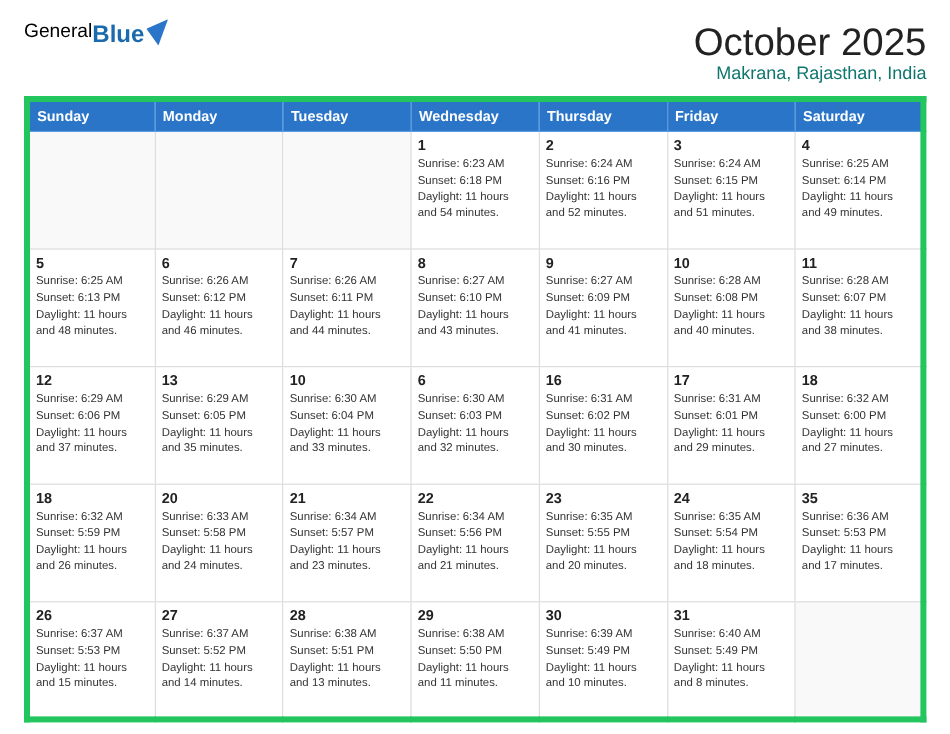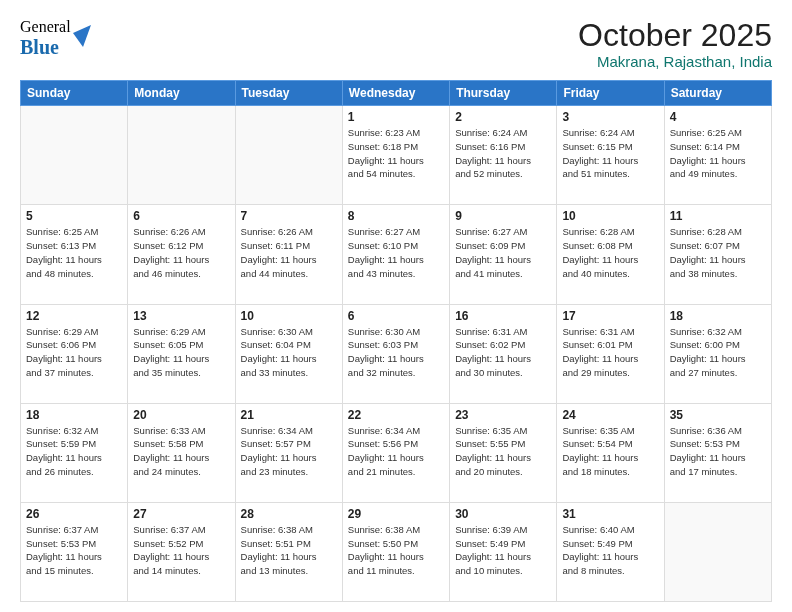--- a/index.html
+++ b/index.html
@@ -22,23 +22,22 @@
       justify-content: space-between;
       align-items: flex-start;
       margin-bottom: 10px;
     }
     .logo {
       display: flex;
       align-items: center;
     }
     .logo-text {
       display: flex;
-      flex-direction: column;
+      flex-direction: row;
       line-height: 1.1;
-      font-family: Liberation Serif, serif;
     }
     .logo-blue {
       font-size: 20px;
       font-weight: bold;
       color: #1a6aad;
     }
     .logo-icon {
       width: 18px;
       height: 22px;
       margin-left: 2px;
@@ -52,21 +51,21 @@
       font-weight: normal;
       color: #222;
       line-height: 1.1;
     }
     .location {
       font-size: 15px;
       color: #0f766e;
     }
     .calendar {
       flex: 1;
-      border: 1px solid #22c55e;
+      border: 5px solid #22c55e;
       border-collapse: collapse;
       width: 100%;
       table-layout: fixed;
       padding-left: 28px;
     }
     .calendar th {
       background-color: #2a75c7;
       color: #fff;
       text-align: left;
       padding: 5px 6px;

